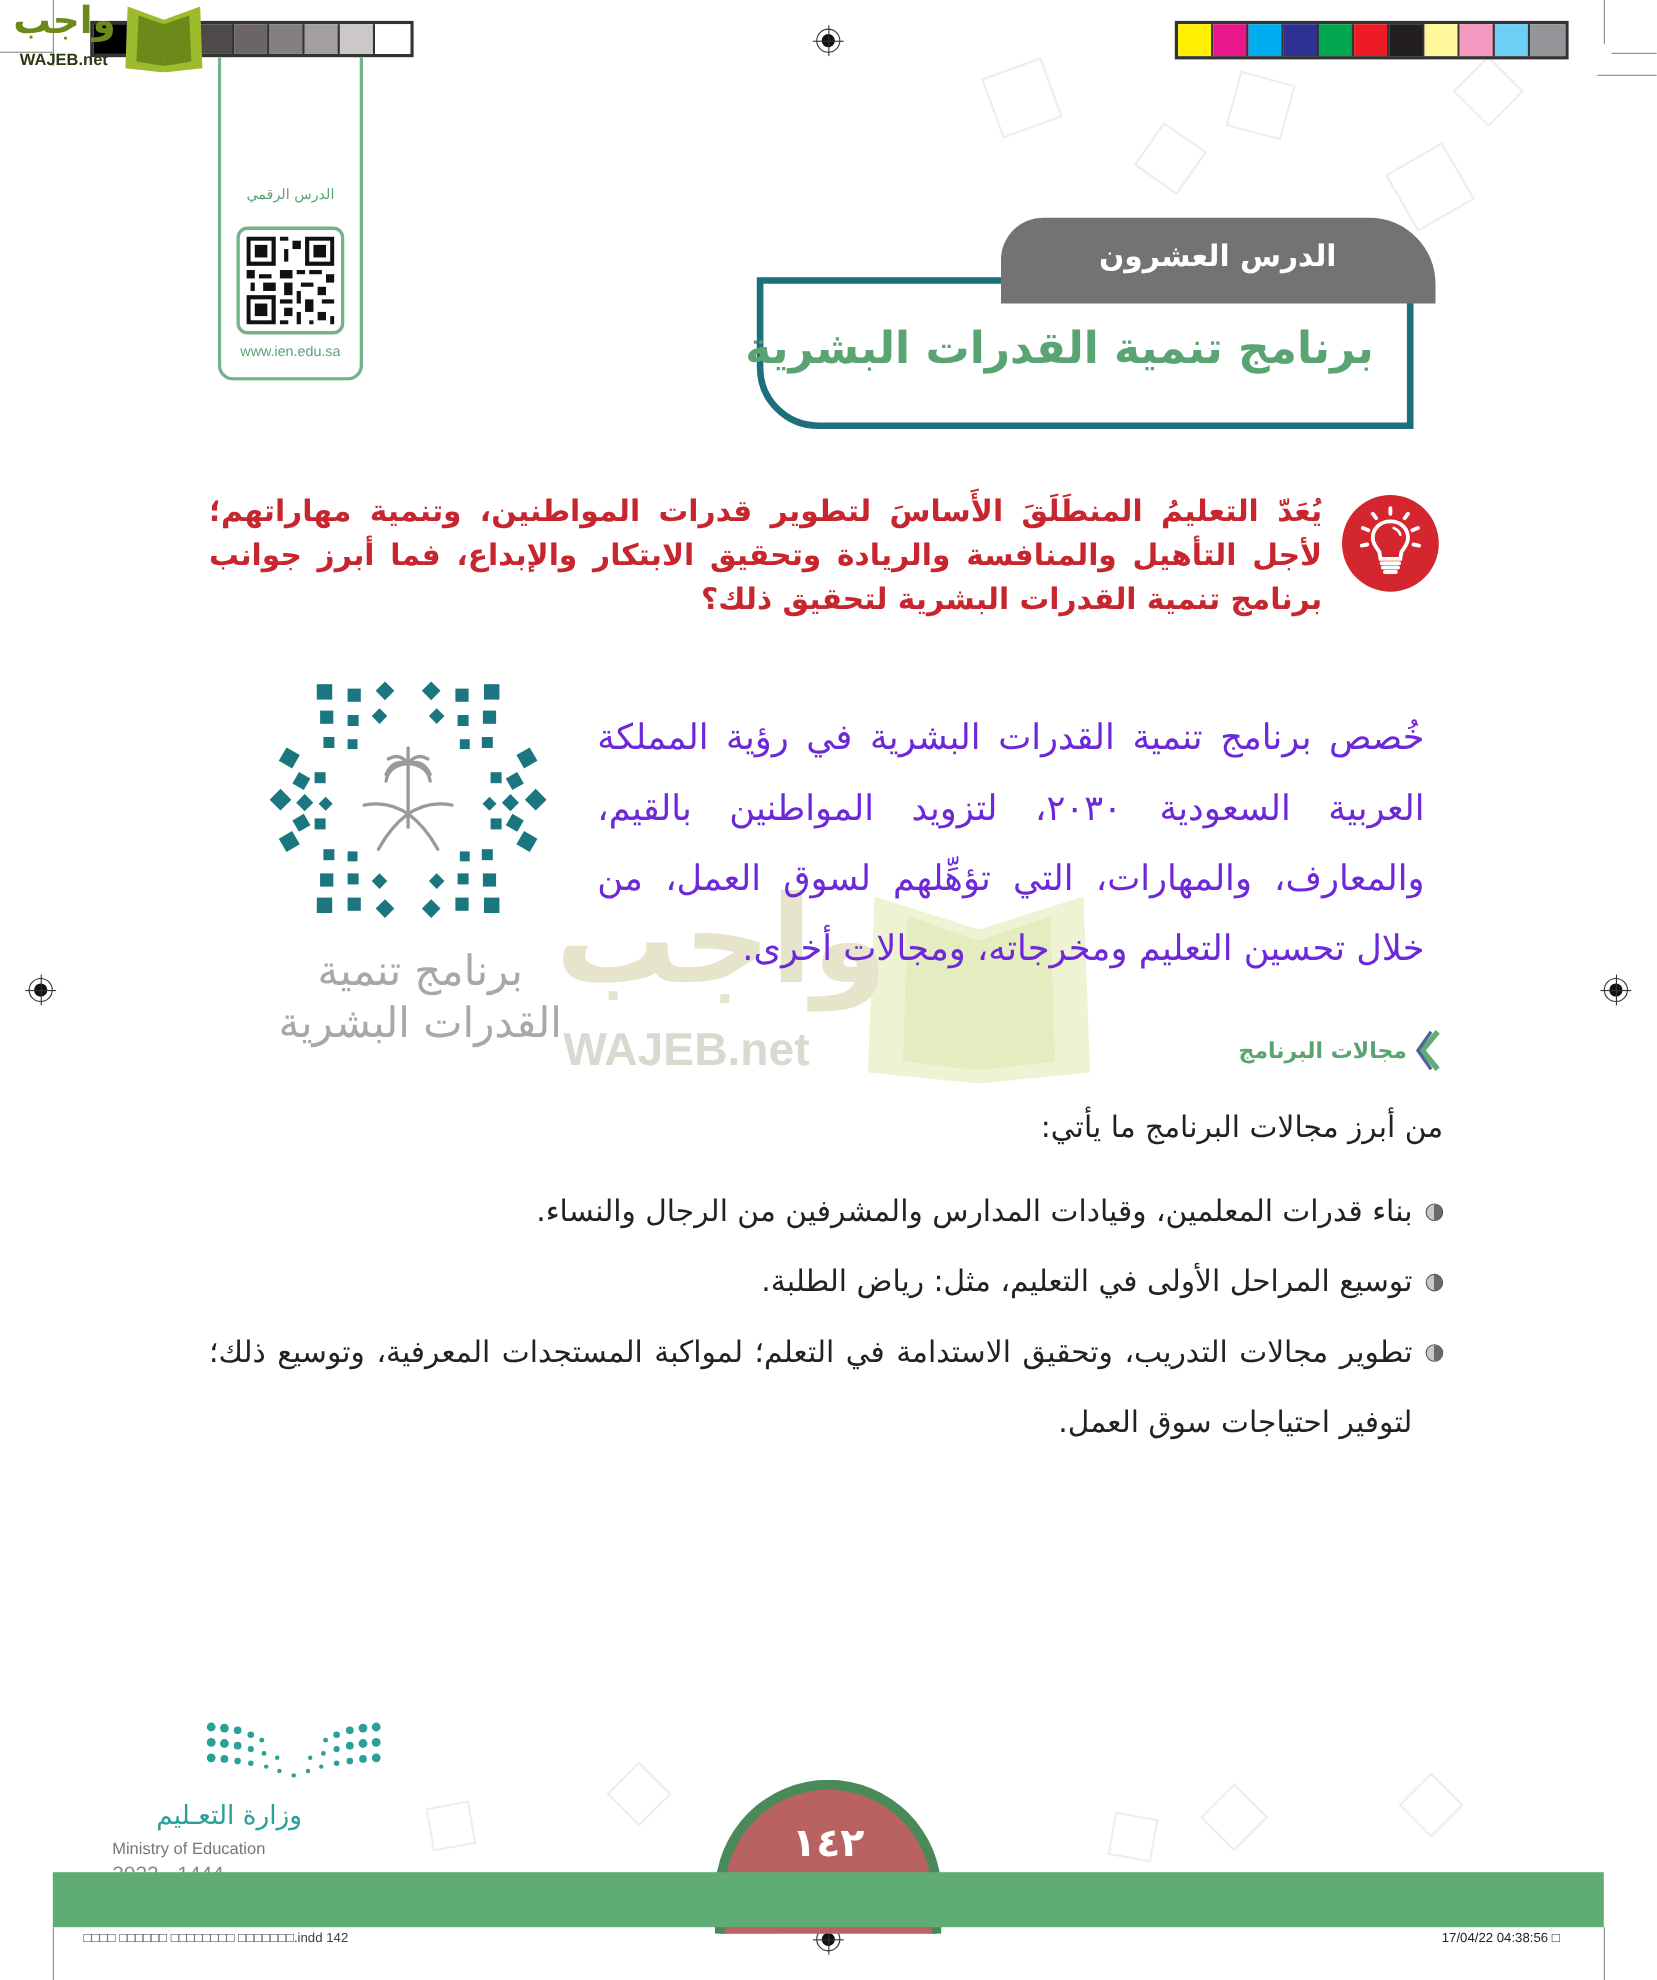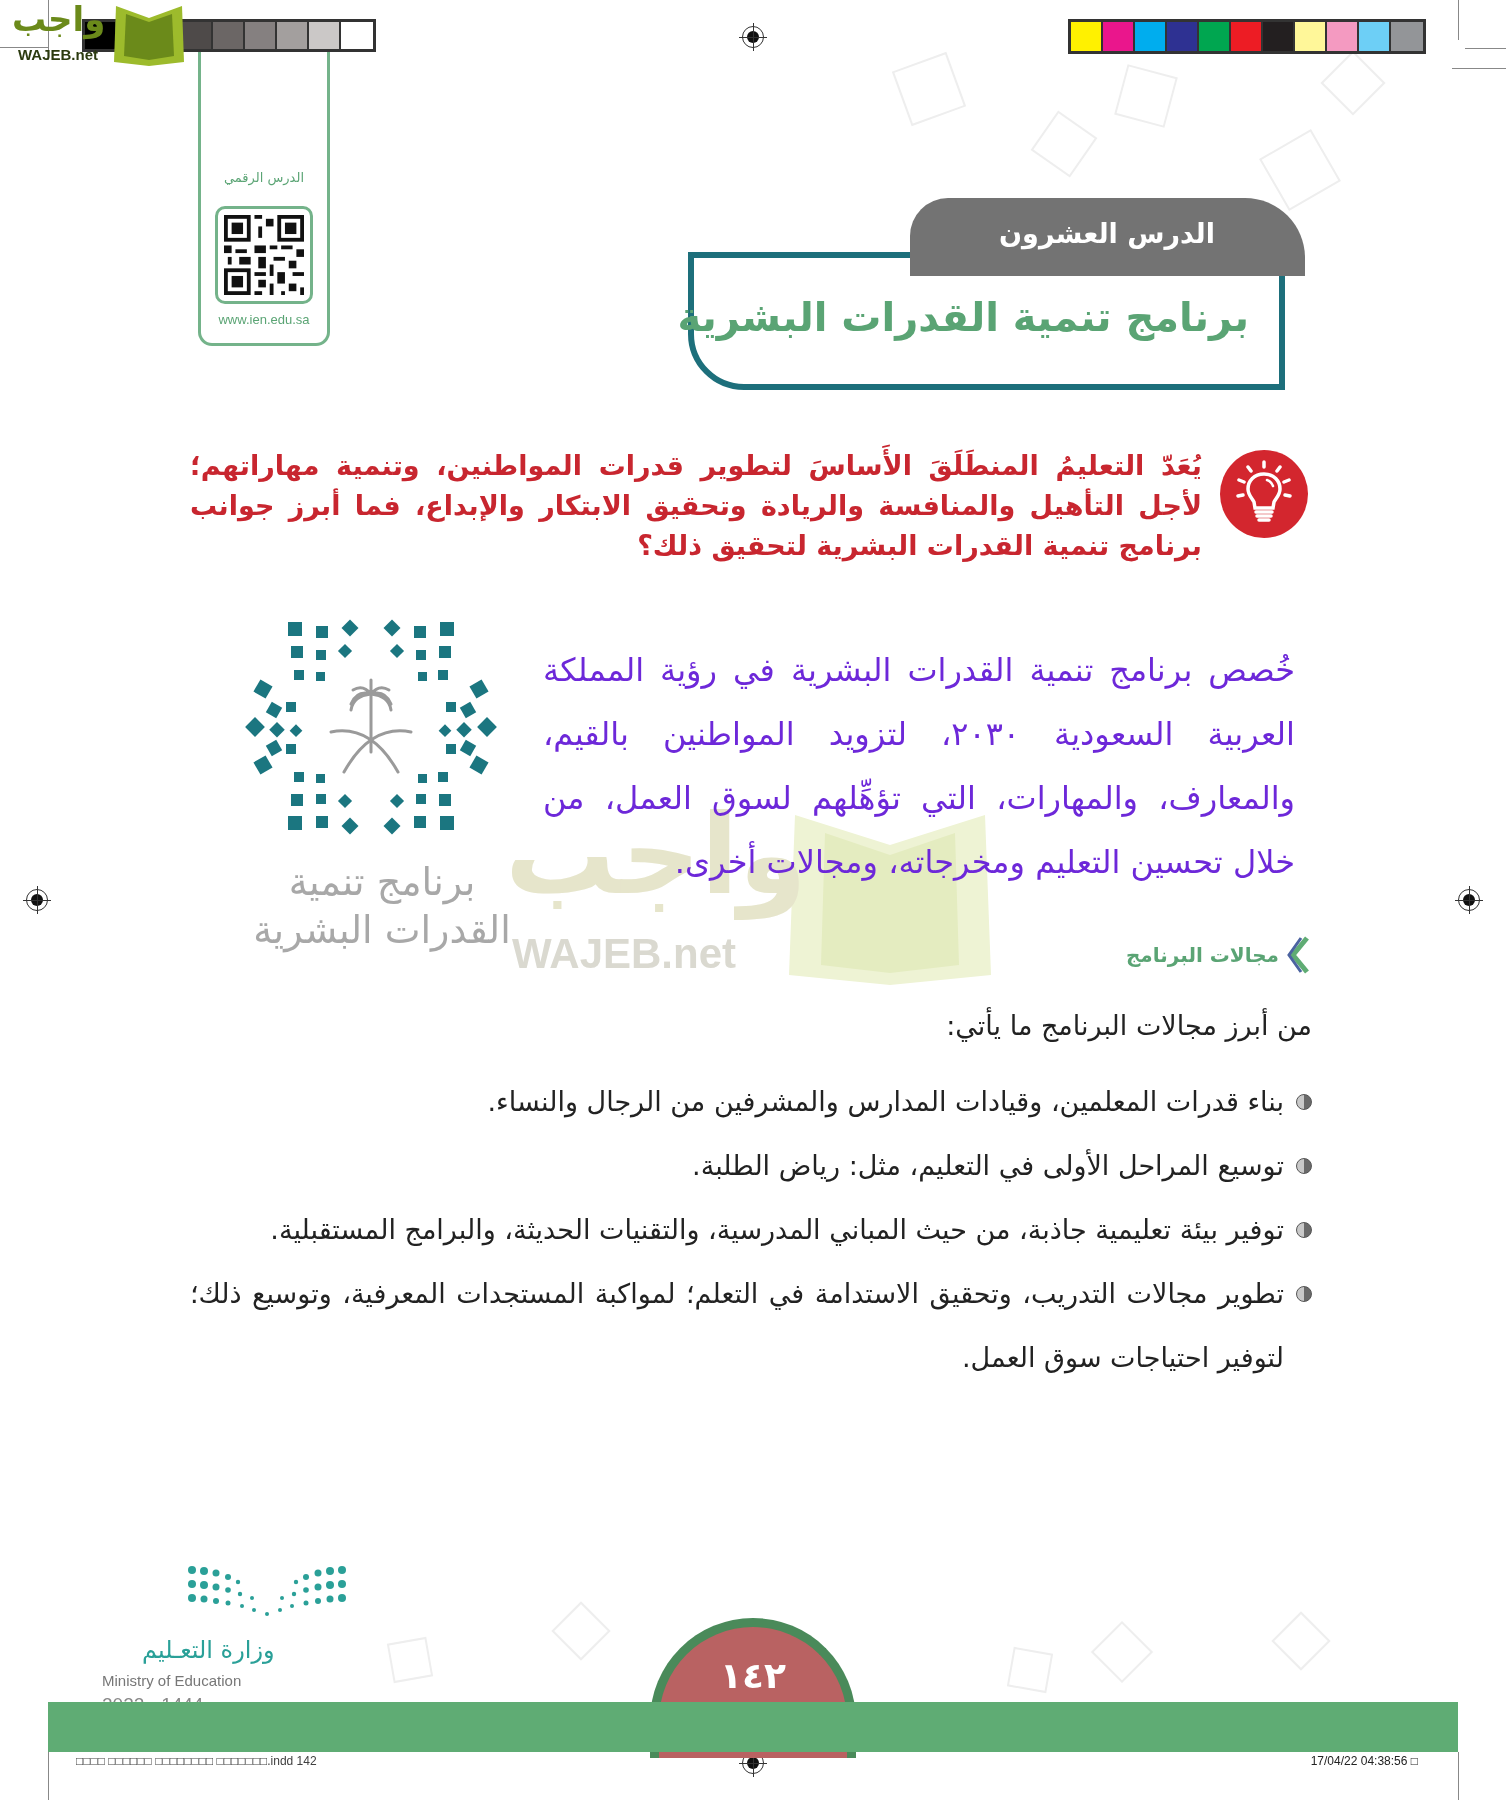--- a/index.html
+++ b/index.html
@@ -309,26 +309,20 @@
   <div class="item">
     <span class="bullet">
         <span></span>
       </span>
     <span class="item-text">توسيع المراحل الأولى في التعليم، مثل: رياض الطلبة.</span>
   </div>
   <div class="item">
     <span class="bullet">
         <span></span>
       </span>
-    <span class="item-text">توفير بيئة تعليمية جاذبة، من حيث المباني المدرسية، والتقنيات الحديثة، والبرامج المستقبلية.</span>
-  </div>
-  <div class="item">
-    <span class="bullet">
-        <span></span>
-      </span>
     <span class="item-text">تطوير مجالات التدريب، وتحقيق الاستدامة في التعلم؛ لمواكبة المستجدات المعرفية، وتوسيع ذلك؛ لتوفير احتياجات سوق العمل.</span>
   </div>
 </div>
 
 <div class="abs moe">
   <svg width="170" height="60" viewBox="0 0 170 60" style="position:absolute;left:84px;top:0;">
     <g fill="#2aa098">
       <circle cx="10" cy="10" r="4"></circle>
         <circle cx="22" cy="11" r="4"></circle>
         <circle cx="34" cy="13" r="3.5"></circle>

